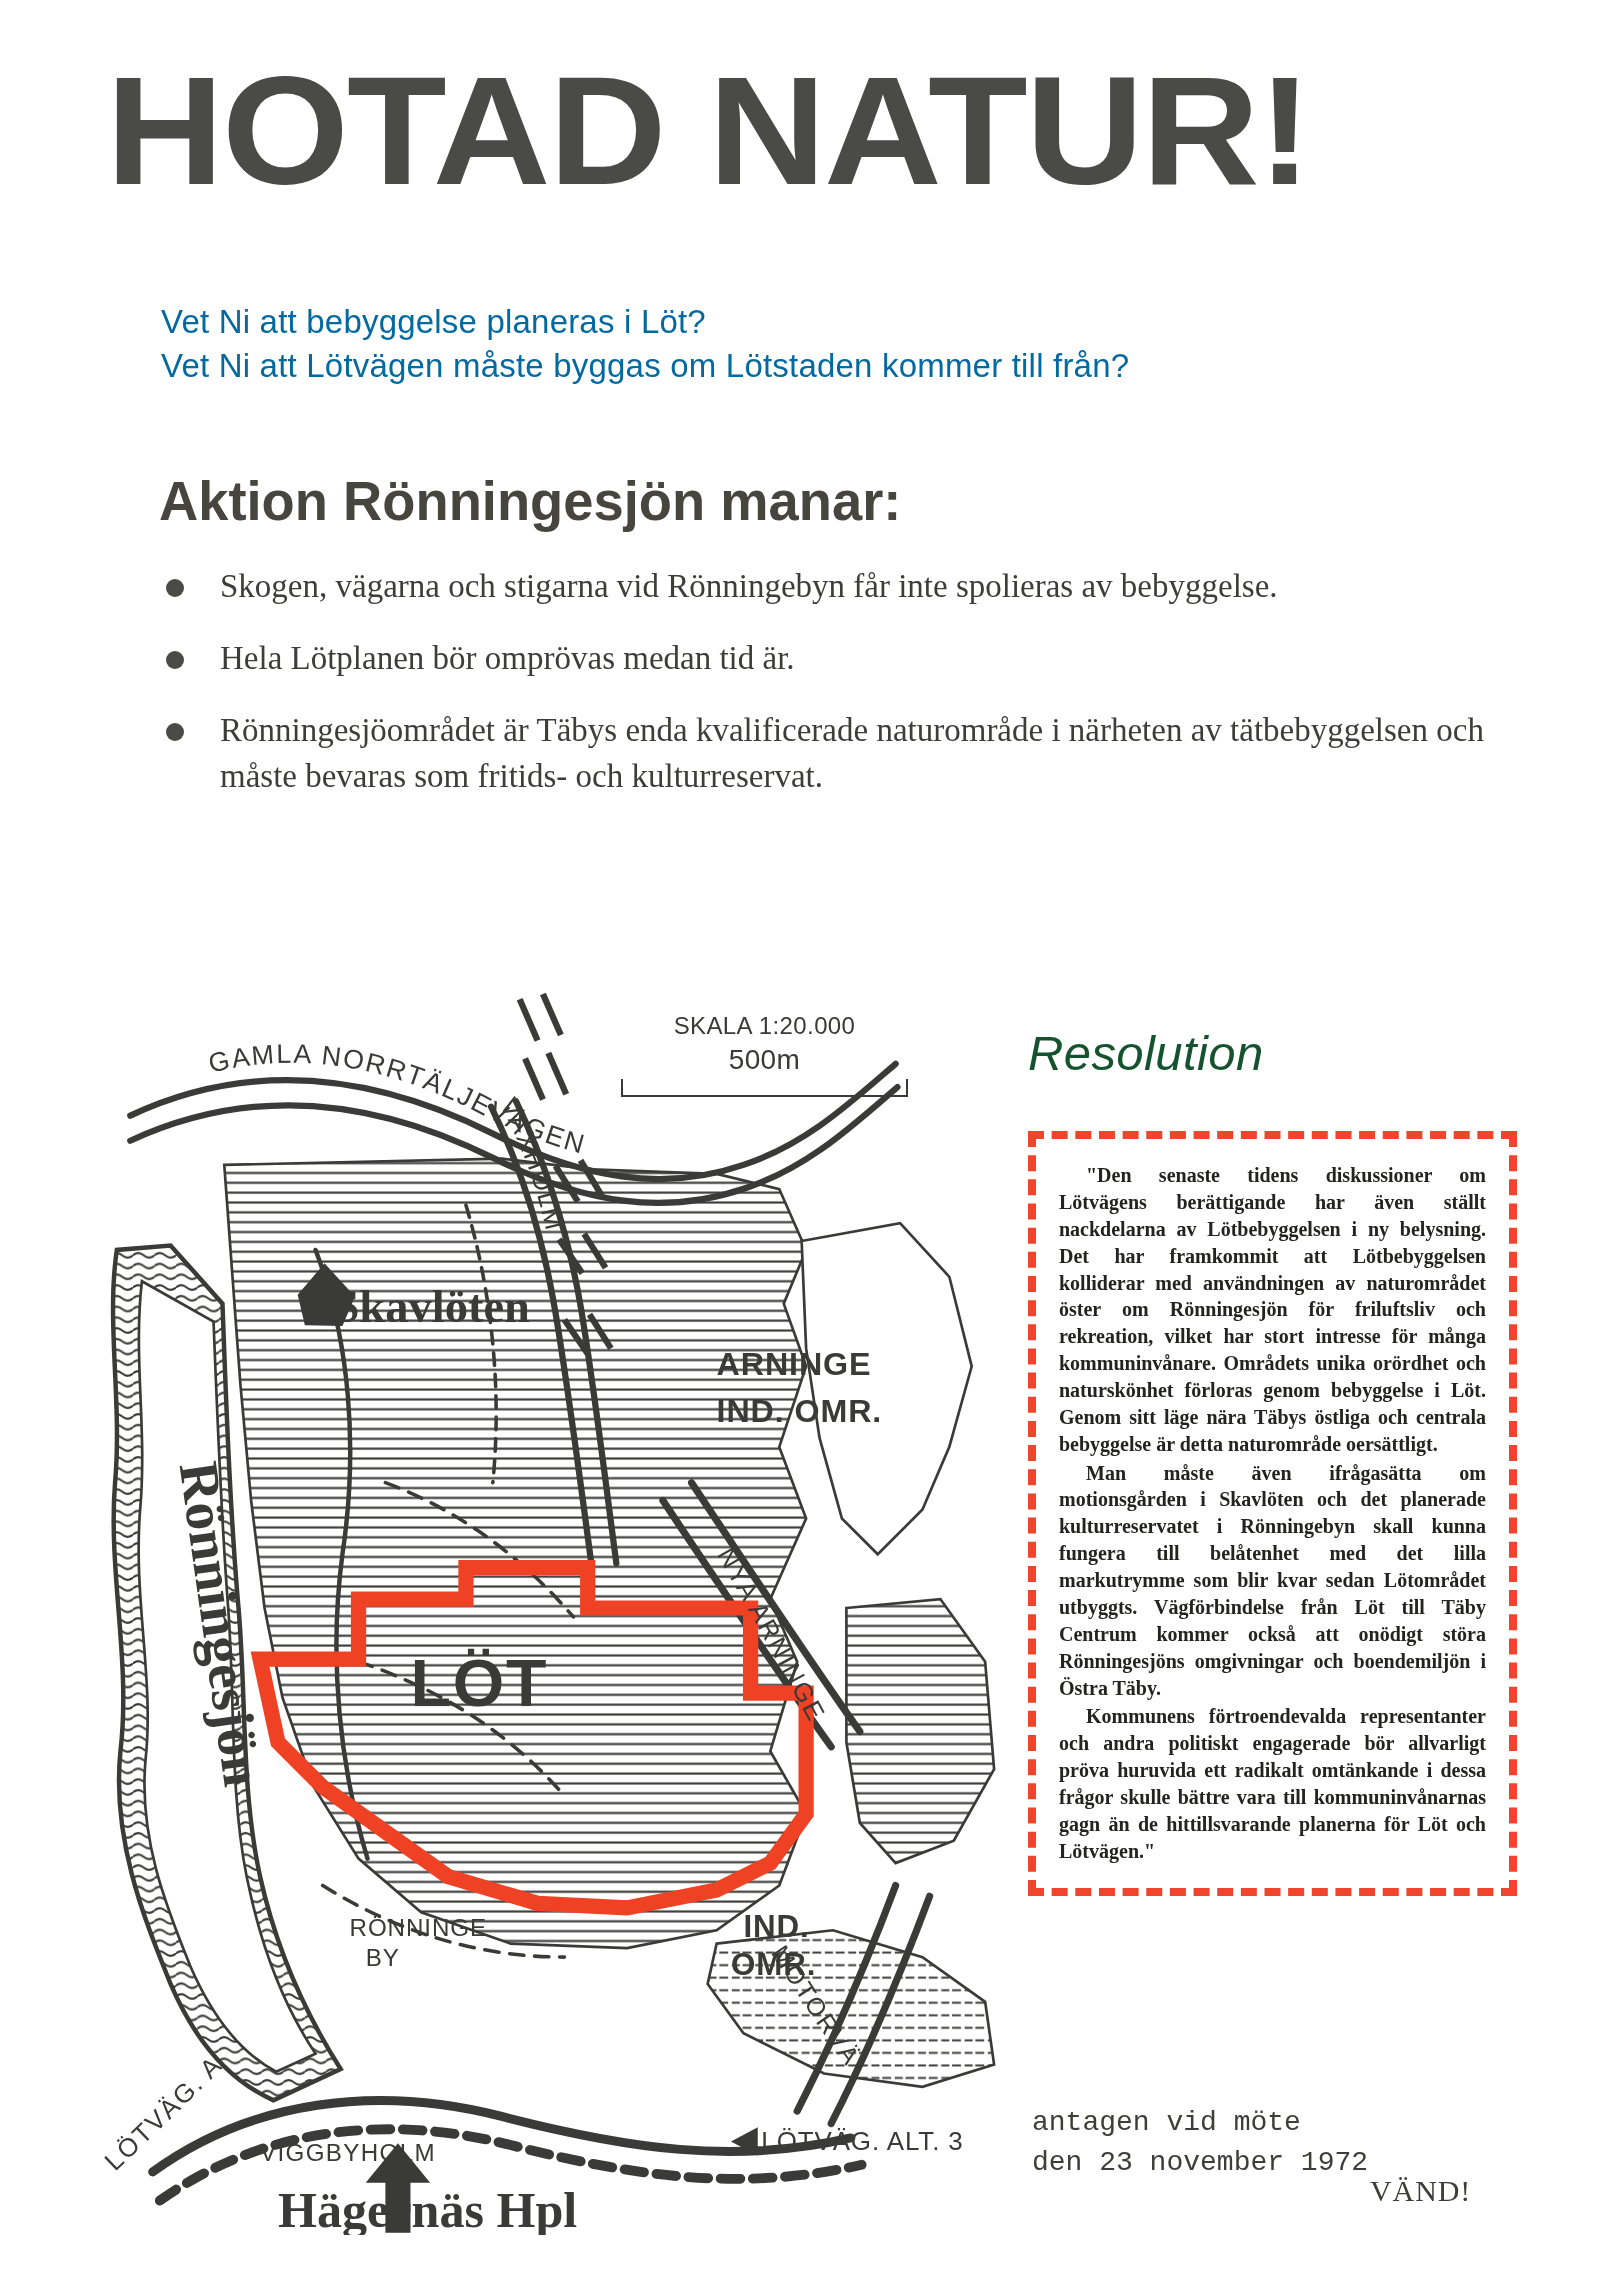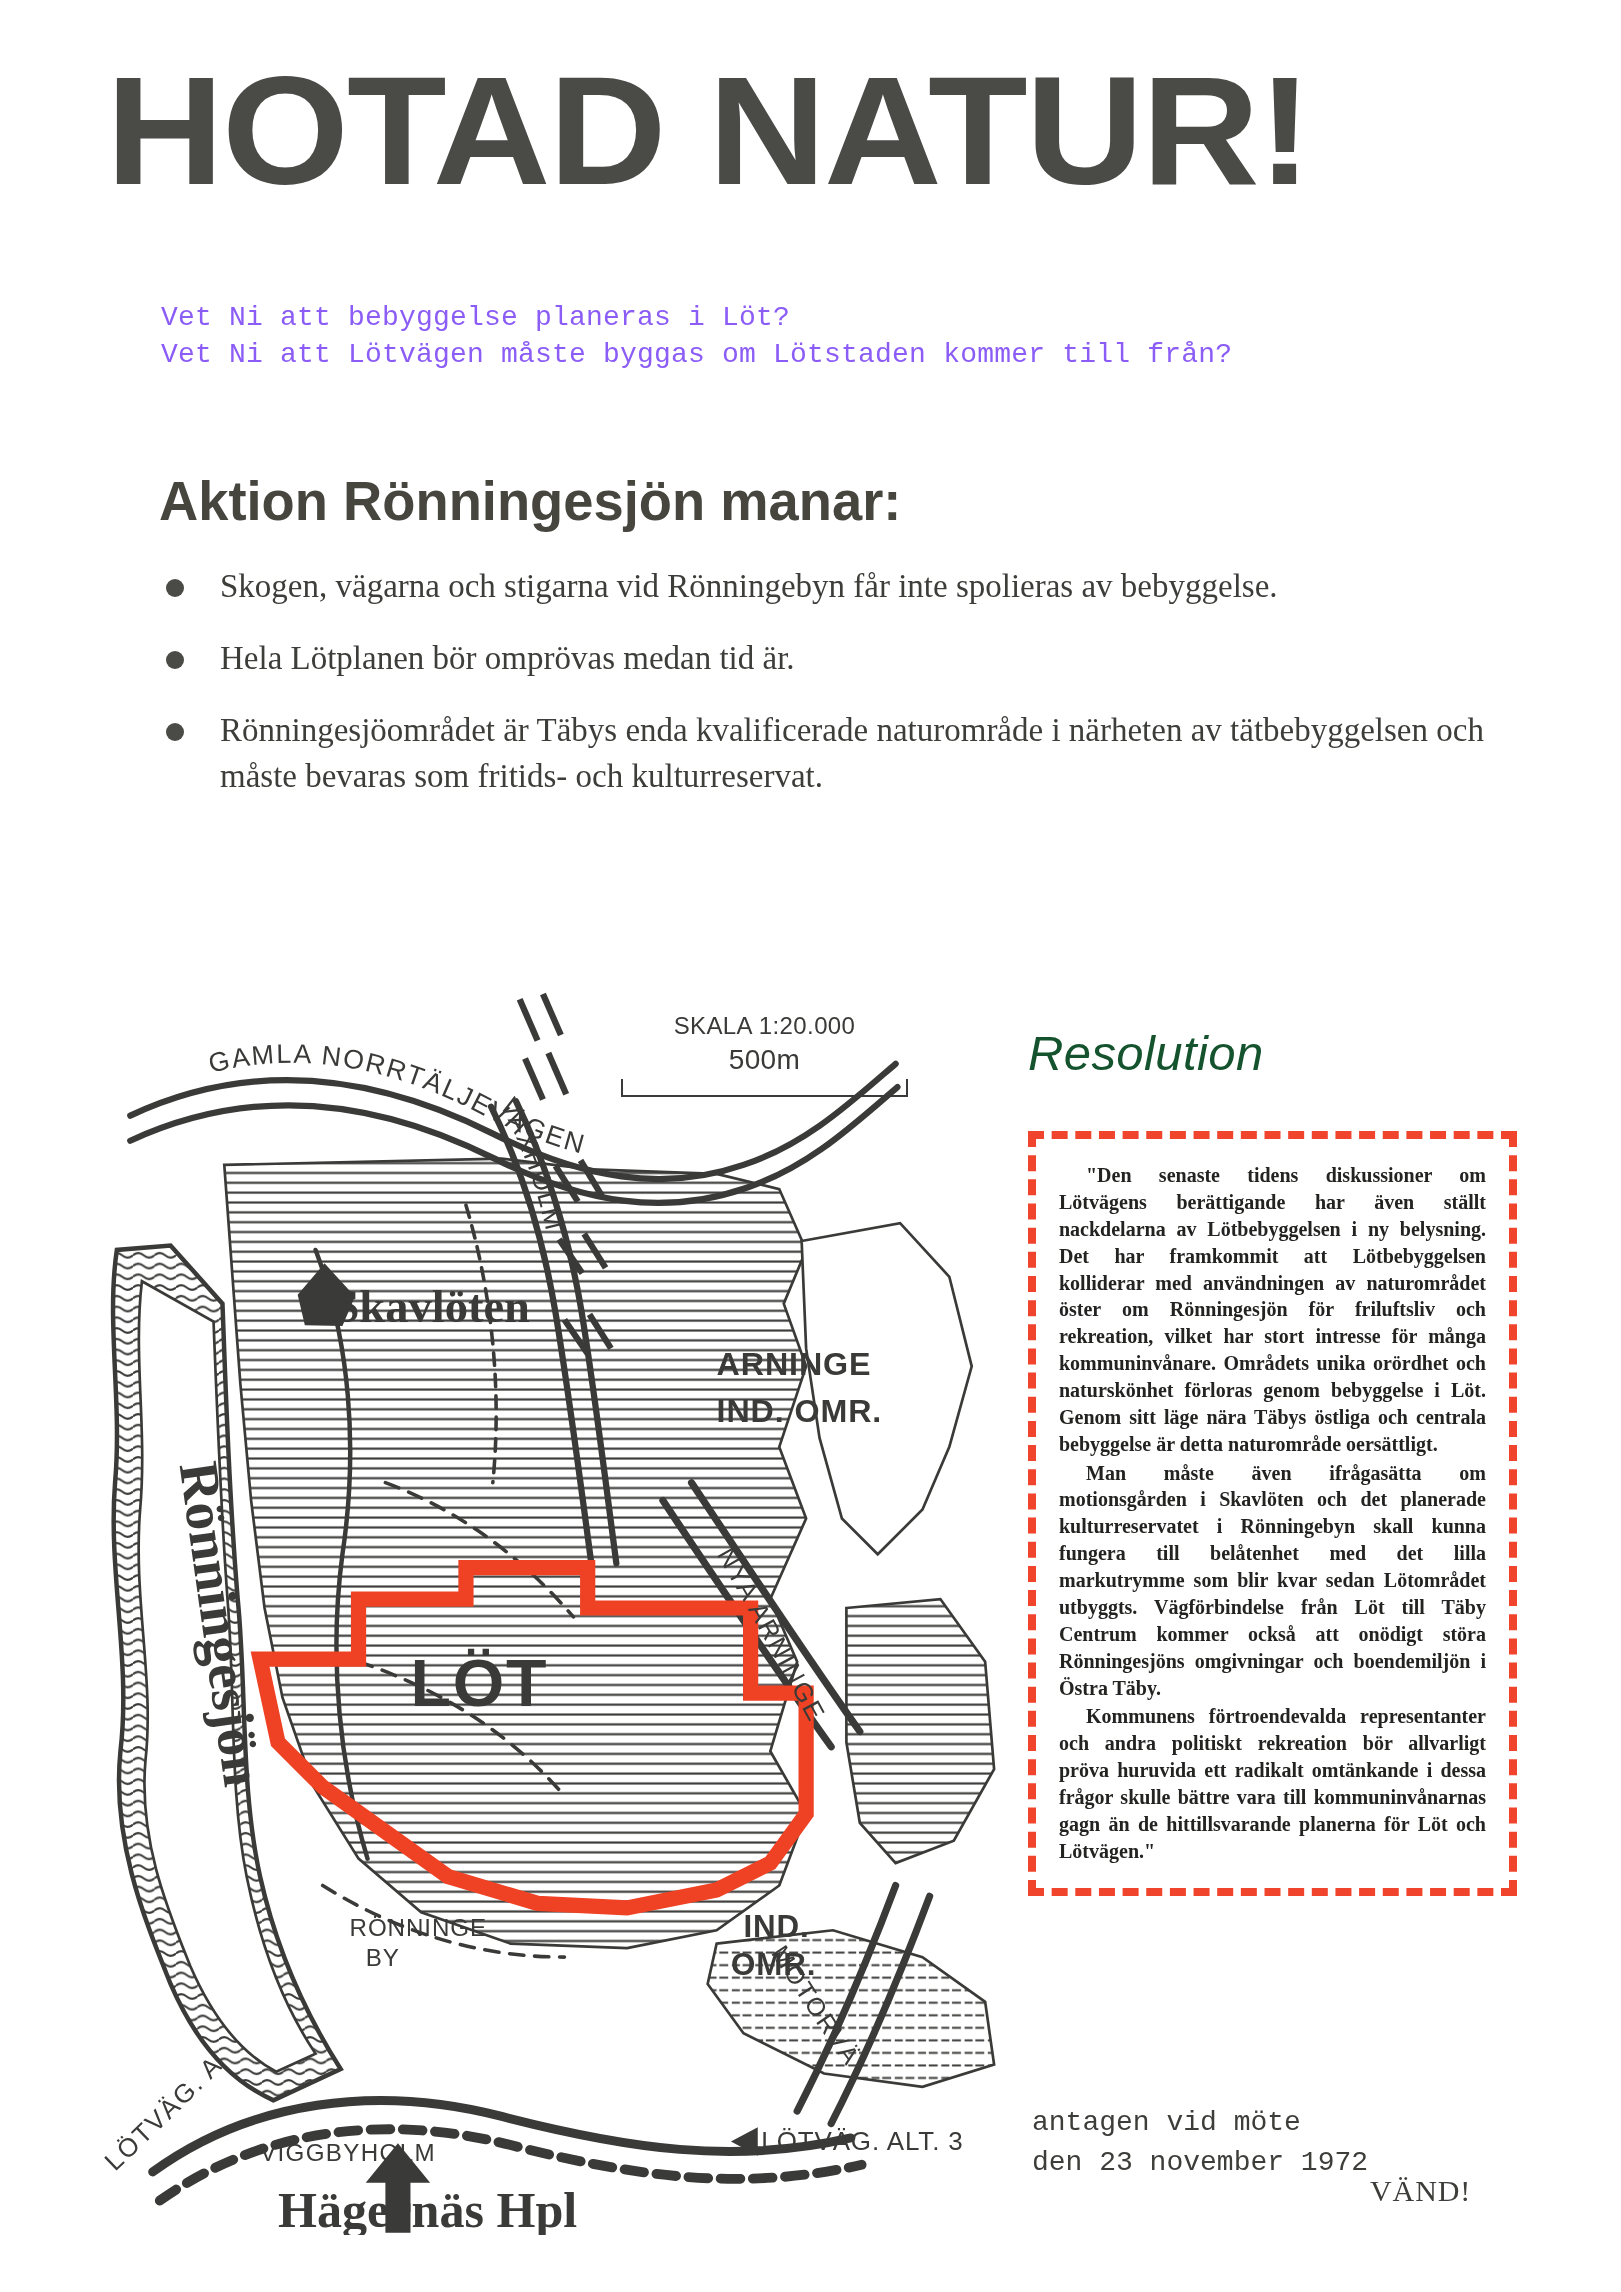--- a/index.html
+++ b/index.html
@@ -33,24 +33,24 @@
   }
 
   
   .intro {
     position: absolute;
     left: 161px;
     top: 300px;
     width: 1325px;
   }
   .intro-line {
-    font-family: Liberation Mono, monospace;
-    font-size: 28px;
+    font-family: Liberation Sans, sans-serif;
+    font-size: 33px;
     line-height: 1.32;
-    color: #8b5cf6;
+    color: #0369a1;
     letter-spacing: 0.2px;
   }
 
   
   .section-heading {
     position: absolute;
     left: 159px;
     top: 473px;
     font-family: "Liberation Sans", sans-serif;
     font-weight: bold;
@@ -332,21 +332,21 @@
   <div class="scale-title">SKALA 1:20.000</div>
   <div class="scale-dist">500m</div>
   <div class="scale-bar"></div>
 </div>
 
 <div class="res-title">Resolution</div>
 
 <div class="res-box">
   <p class="res-p">"Den senaste tidens diskussioner om Lötvägens berättigande har även ställt nackdelarna av Lötbebyggelsen i ny belysning. Det har framkommit att Lötbebyggelsen kolliderar med användningen av naturområdet öster om Rönningesjön för friluftsliv och rekreation, vilket har stort intresse för många kommuninvånare. Områdets unika orördhet och naturskönhet förloras genom bebyggelse i Löt. Genom sitt läge nära Täbys östliga och centrala bebyggelse är detta naturområde oersättligt.</p>
   <p class="res-p">Man måste även ifrågasätta om motionsgården i Skavlöten och det planerade kulturreservatet i Rönningebyn skall kunna fungera till belåtenhet med det lilla markutrymme som blir kvar sedan Lötområdet utbyggts. Vägförbindelse från Löt till Täby Centrum kommer också att onödigt störa Rönningesjöns omgivningar och boendemiljön i Östra Täby.</p>
-  <p class="res-p">Kommunens förtroendevalda representanter och andra politiskt rekreation bör allvarligt pröva huruvida ett radikalt omtänkande i dessa frågor skulle bättre vara till kommuninvånarnas gagn än de hittillsvarande planerna för Löt och Lötvägen."</p>
+  <p class="res-p">Kommunens förtroendevalda representanter och andra politiskt engagerade bör allvarligt pröva huruvida ett radikalt omtänkande i dessa frågor skulle bättre vara till kommuninvånarnas gagn än de hittillsvarande planerna för Löt och Lötvägen."</p>
 </div>
 
 <div class="res-sign">
   <div>antagen vid möte</div>
   <div>den 23 november 1972</div>
 </div>
 
 <div class="vand">VÄND!</div>
 
 

